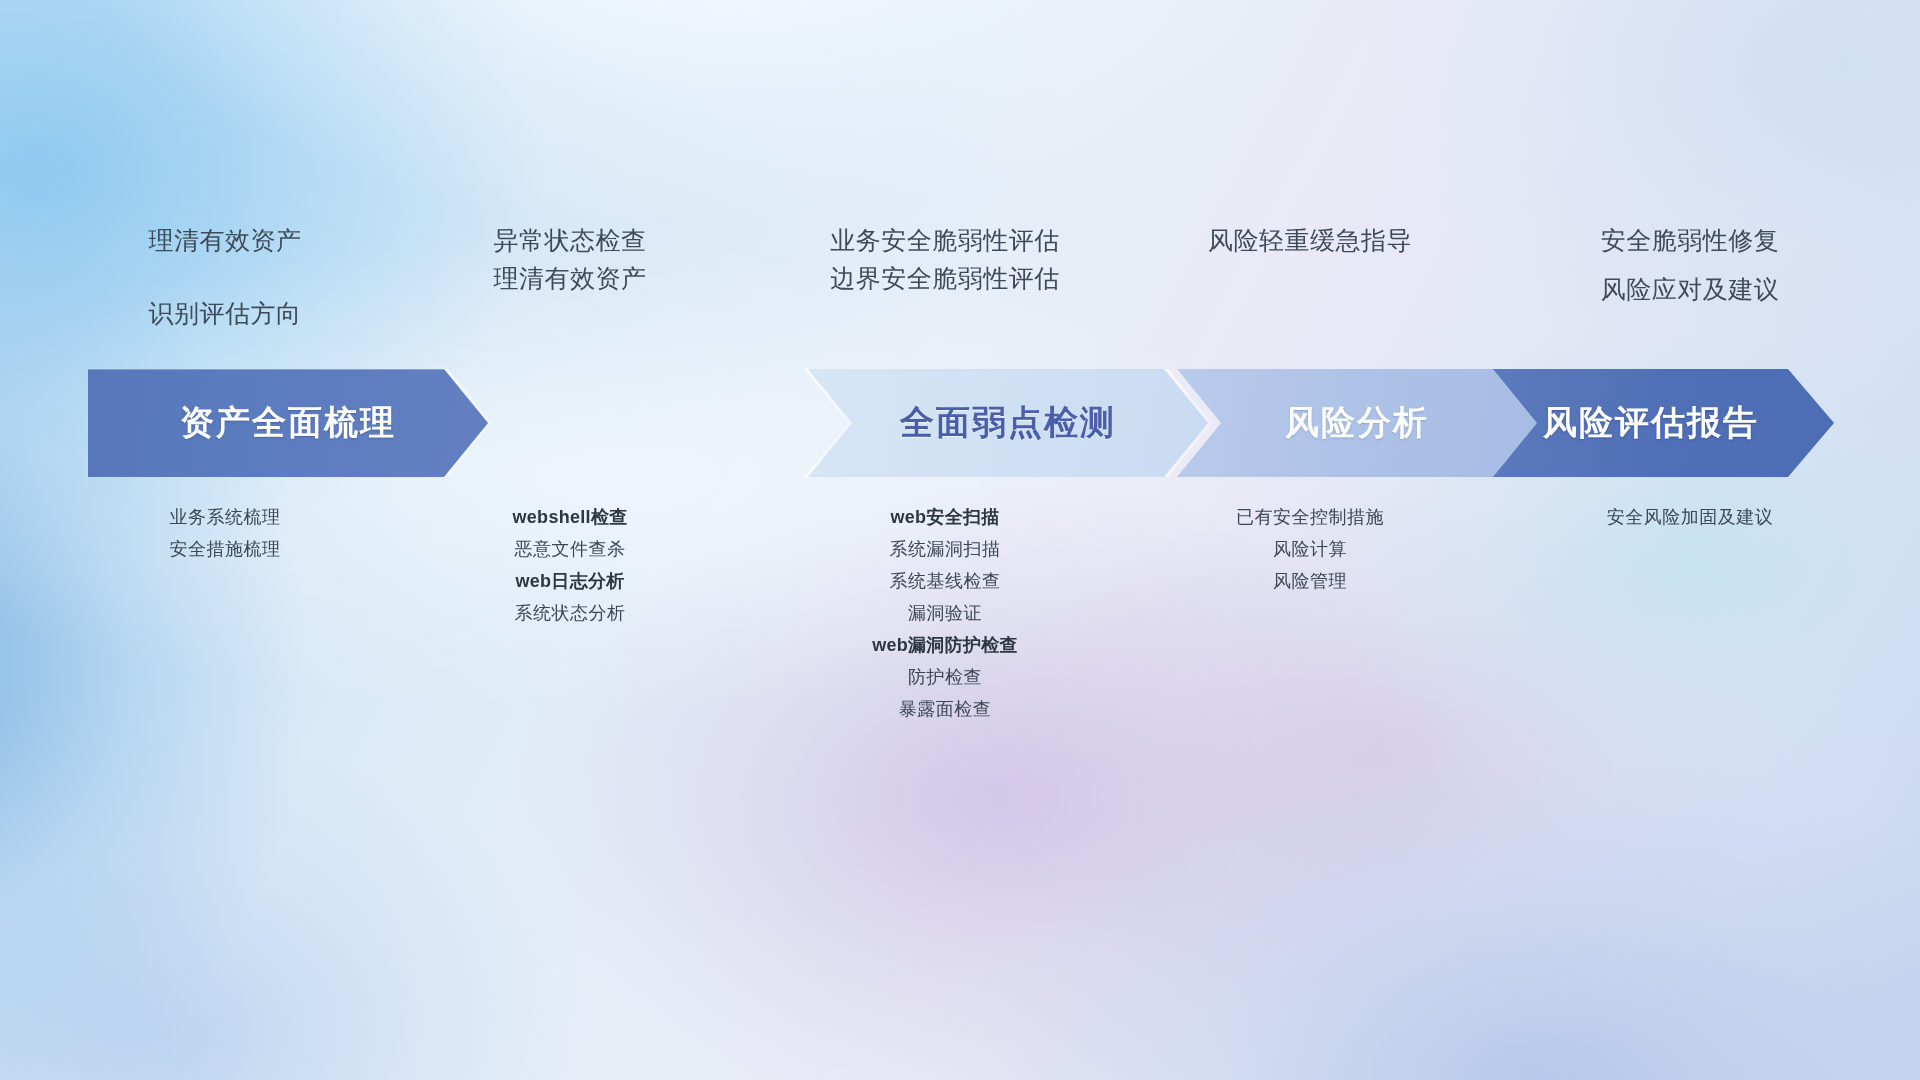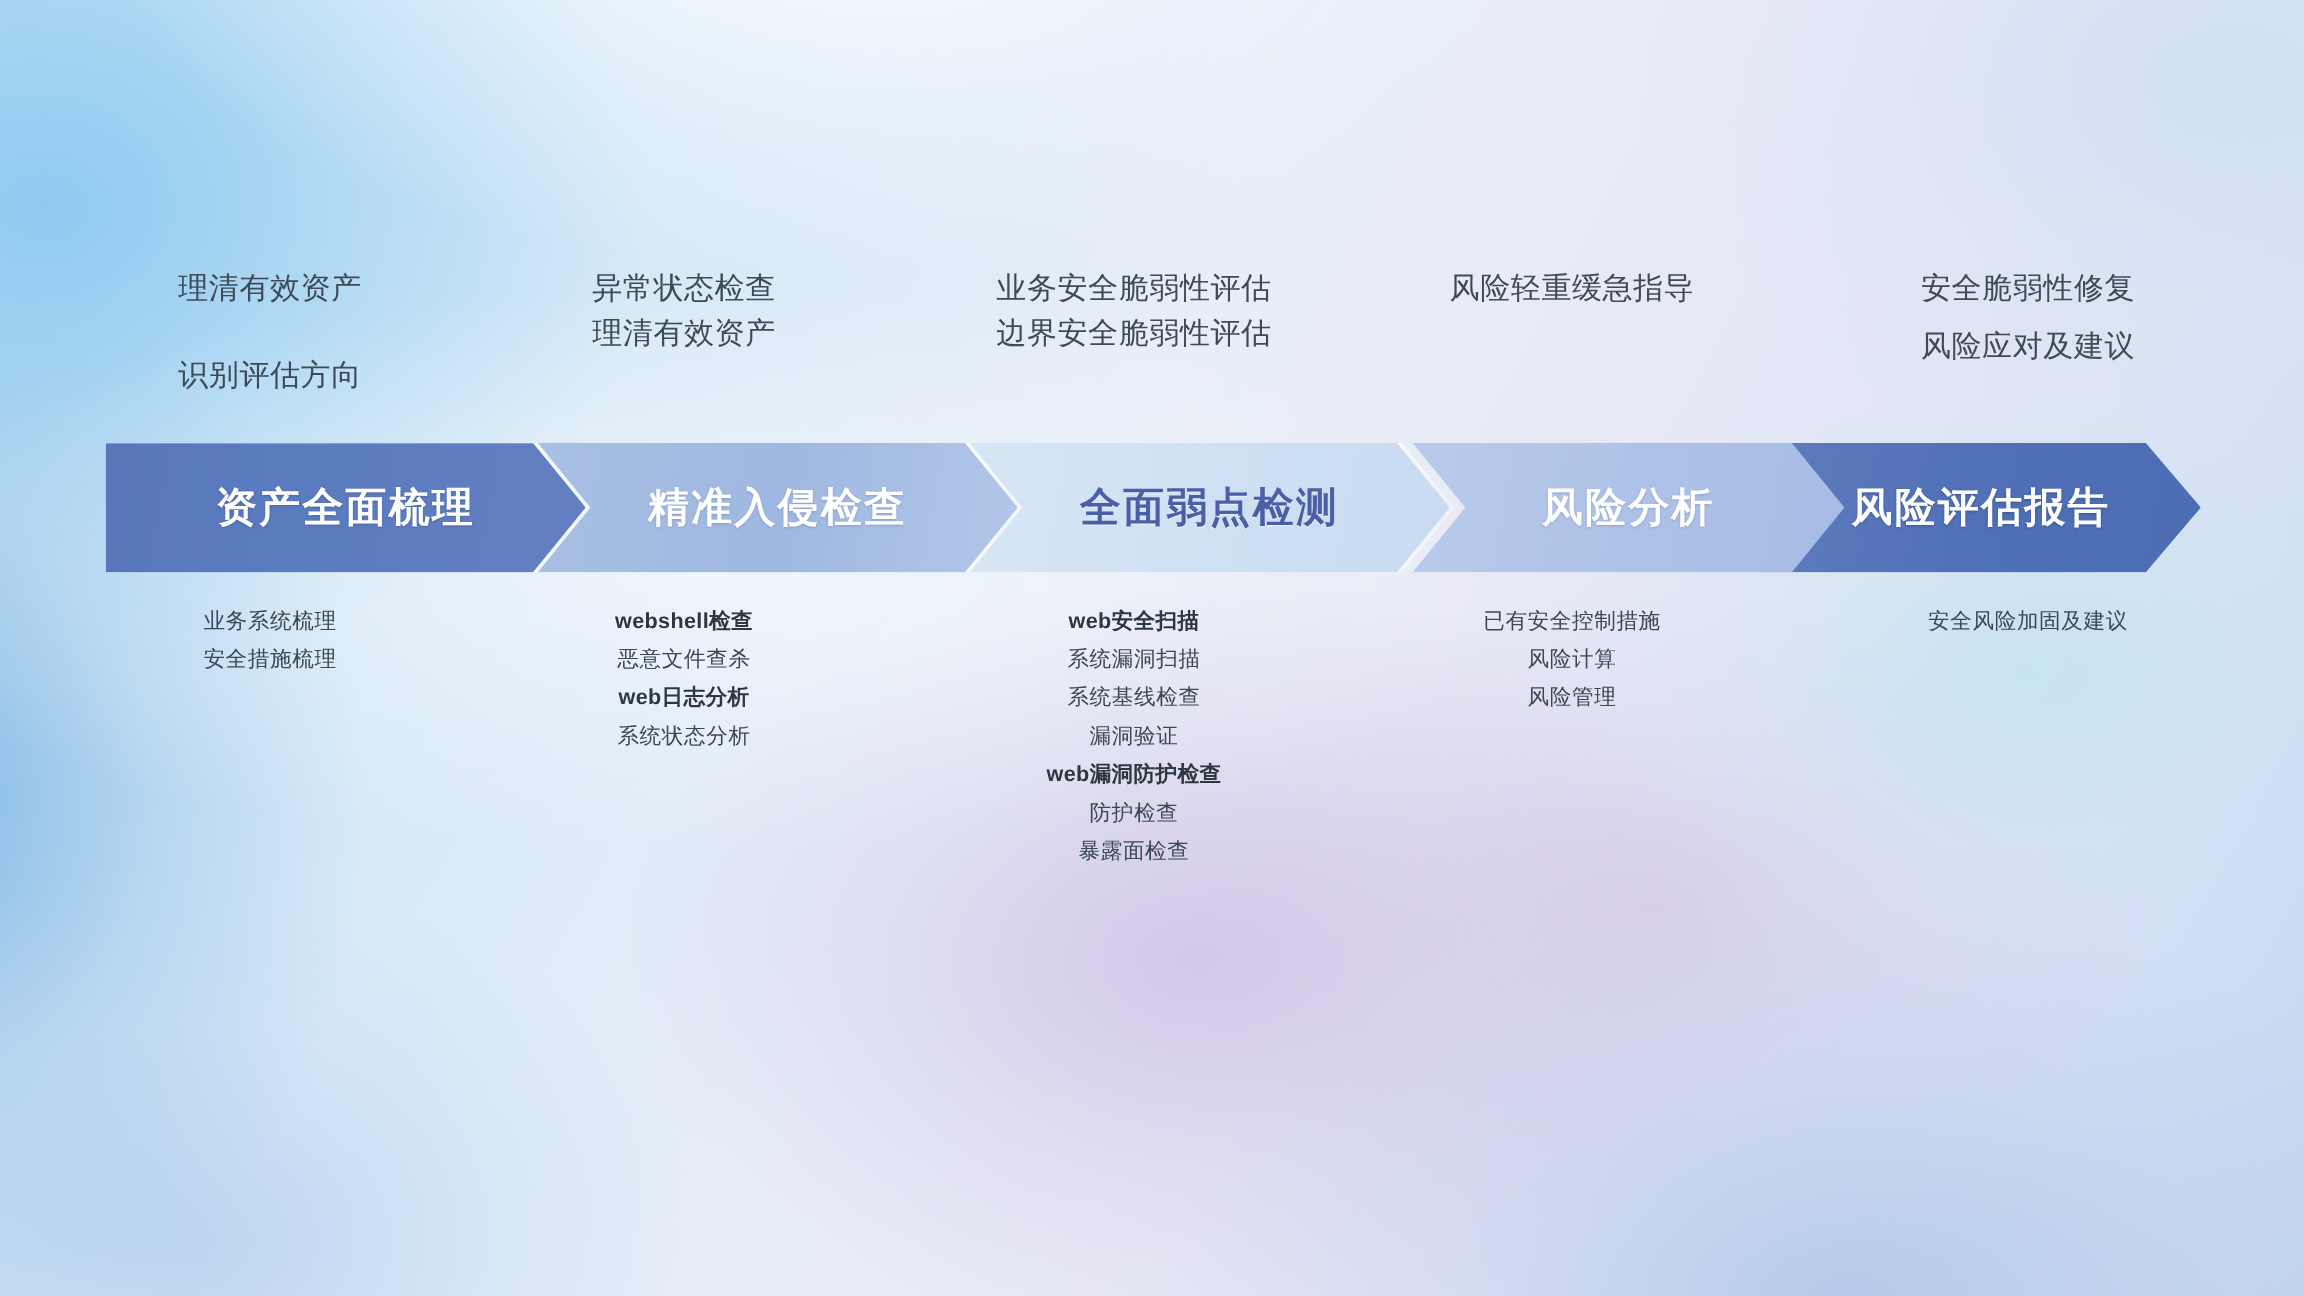--- a/index.html
+++ b/index.html
@@ -240,23 +240,20 @@
           <div class="caption-line">安全脆弱性修复</div>
           <div class="caption-line">风险应对及建议</div>
         </div>
       </div>
 
     <div class="banner" id="banner">
         <div class="seg seg-1" style="left: 0px; width: 400px; z-index: 10;">
           <div class="seg-label">资产全面梳理</div>
         </div>
         <div class="chev" style="left: 356px;"></div>
-        <div class="seg seg-2" style="left: 360px; width: 400px; z-index: 9;">
-          <div class="seg-label">精准入侵检查</div>
-        </div>
         <div class="chev" style="left: 716px;"></div>
         <div class="seg seg-3" style="left: 720px; width: 400px; z-index: 8;">
           <div class="seg-label">全面弱点检测</div>
         </div>
         <div class="chev" style="left: 1076px;"></div>
         <div class="seg seg-4" style="left: 1089px; width: 360px; z-index: 7; justify-content: center;">
           <div class="seg-label">风险分析</div>
         </div>
         <div class="chev" style="left: 1396px;"></div>
         <div class="seg seg-5" style="left: 1380px; width: 366px; z-index: 6;">

